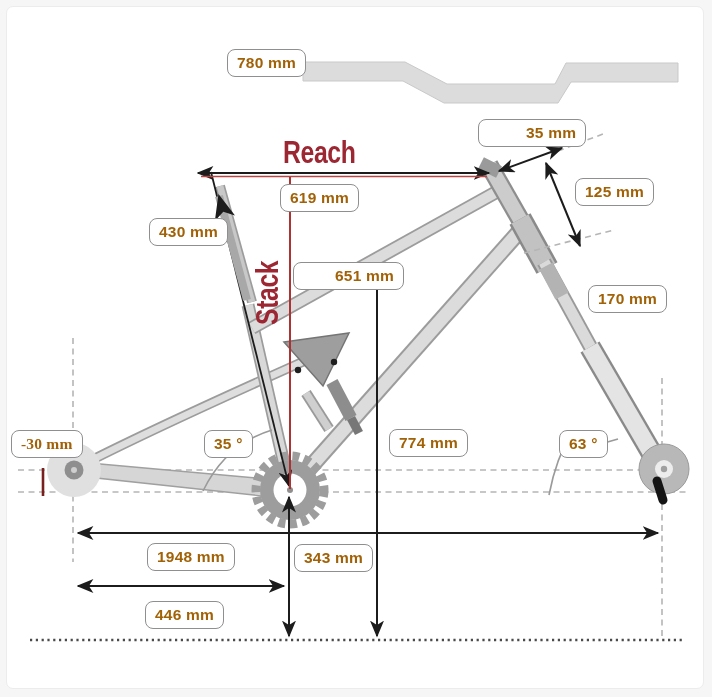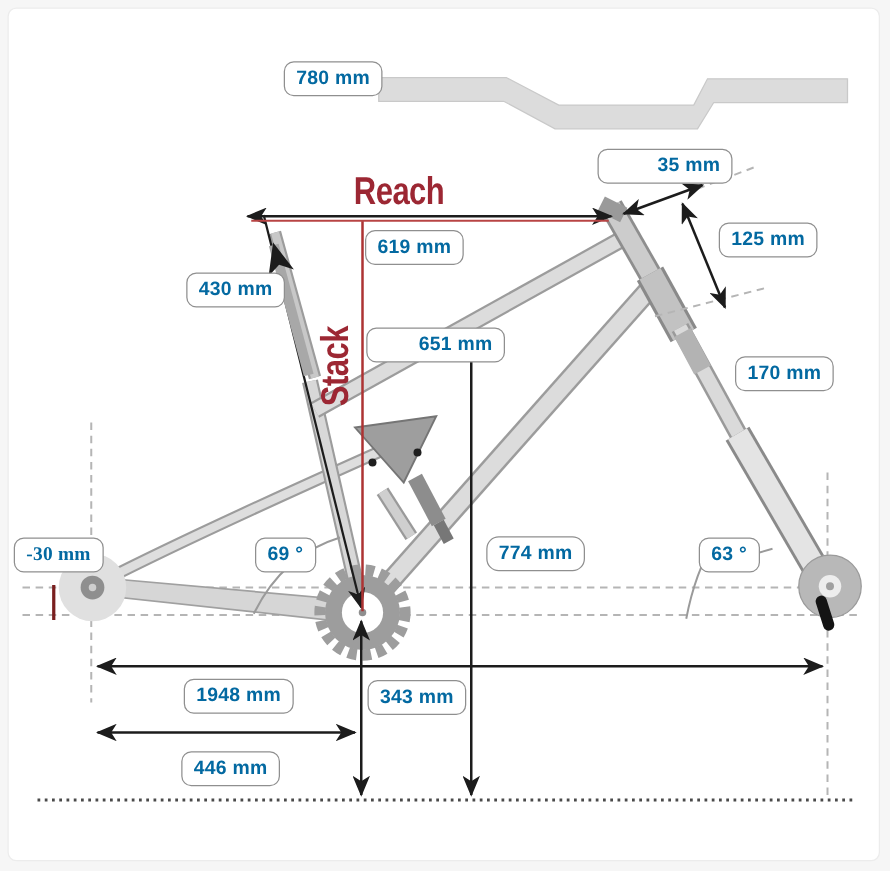--- a/index.html
+++ b/index.html
@@ -9,21 +9,21 @@
   }
   .stage{position:relative;width:712px;height:697px;}
   .card{
     position:absolute;left:6px;top:6px;right:8px;bottom:8px;
     background:#ffffff;border:1px solid #ececec;border-radius:7px;
   }
   svg.draw{position:absolute;left:0;top:0;}
   .lbl{
     position:absolute;background:#fff;border:1.6px solid #8f8f8f;border-radius:8px;
     padding:2px 9px 3px;font-weight:bold;font-size:15.5px;line-height:21px;
-    color:#0369a1;letter-spacing:.2px;white-space:nowrap;z-index:5;
+    color:#a16207;letter-spacing:.2px;white-space:nowrap;z-index:5;
   }
   .red-word{
     position:absolute;color:#9c2733;font-weight:bold;font-size:31px;line-height:31px;
     transform:scaleX(.8);transform-origin:0 0;letter-spacing:-.5px;z-index:4;white-space:nowrap;
   }
   .red-word.vertical{
     transform:rotate(-90deg) scaleX(.8);transform-origin:0 0;
   }
 </style>
 </head>
@@ -141,25 +141,25 @@
       <line x1="201" y1="176.6" x2="487" y2="176.6" stroke="#b84444" stroke-width="1.5"></line>
       <line x1="290" y1="177" x2="290" y2="489" stroke="#ad3333" stroke-width="2"></line>
     </g>
   </svg>
 
   <div class="red-word" style="left:283px;top:137px;">Reach</div>
   <div class="red-word vertical" style="left:252px;top:325px;">Stack</div>
 
   <div class="lbl" style="left:227px;top:49px;">780 mm</div>
   <div class="lbl" style="left:478px;top:119px;padding-left:47px;">35 mm</div>
-  <div class="lbl" style="left:292px;top:184px;">619 mm</div>
+  <div class="lbl" style="left:280px;top:184px;">619 mm</div>
   <div class="lbl" style="left:575px;top:178px;text-align:center;">125 mm</div>
   <div class="lbl" style="left:149px;top:218px;">430 mm</div>
   <div class="lbl" style="left:293px;top:262px;padding-left:41px;">651 mm</div>
   <div class="lbl" style="left:588px;top:285px;">170 mm</div>
   <div class="lbl" style="left:11px;top:430px;font-family:Liberation Serif, serif;">-30 mm</div>
-  <div class="lbl" style="left:204px;top:430px;">69 °</div>
-  <div class="lbl" style="left:389px;top:429px;border-radius:10px;">774 mm</div>
+  <div class="lbl" style="left:204px;top:430px;">35 °</div>
+  <div class="lbl" style="left:389px;top:429px;">774 mm</div>
   <div class="lbl" style="left:559px;top:430px;">63 °</div>
   <div class="lbl" style="left:147px;top:543px;">1948 mm</div>
   <div class="lbl" style="left:294px;top:544px;">343 mm</div>
   <div class="lbl" style="left:145px;top:601px;">446 mm</div>
 </div>
 
 </body></html>

